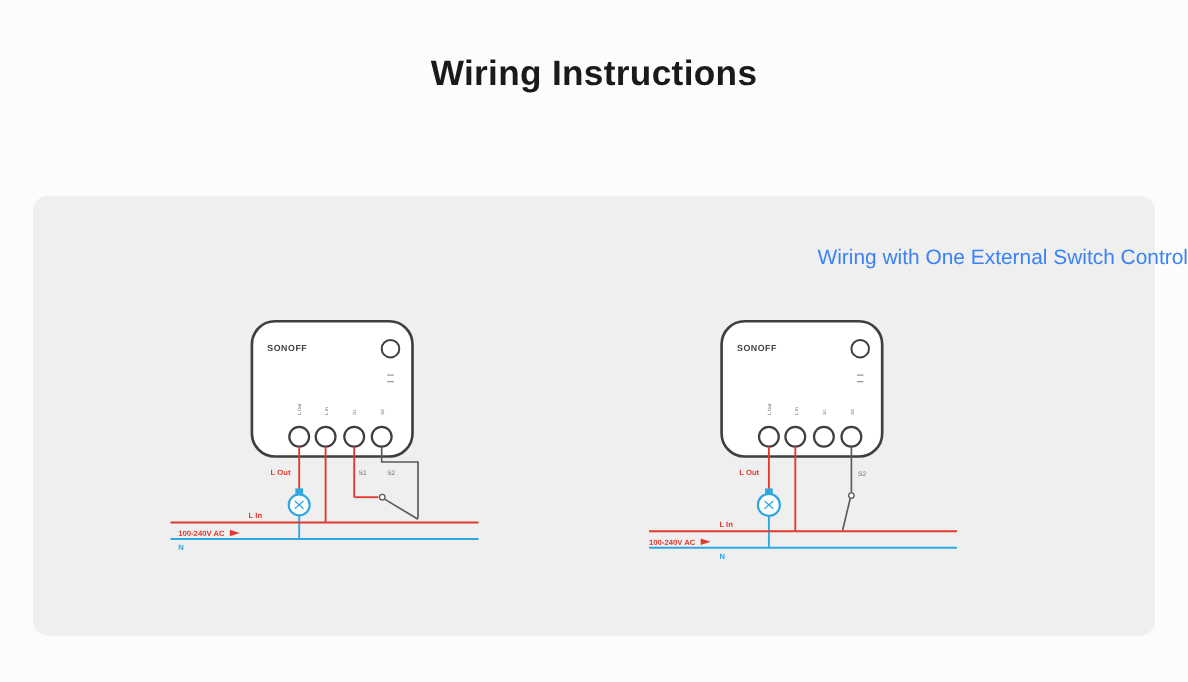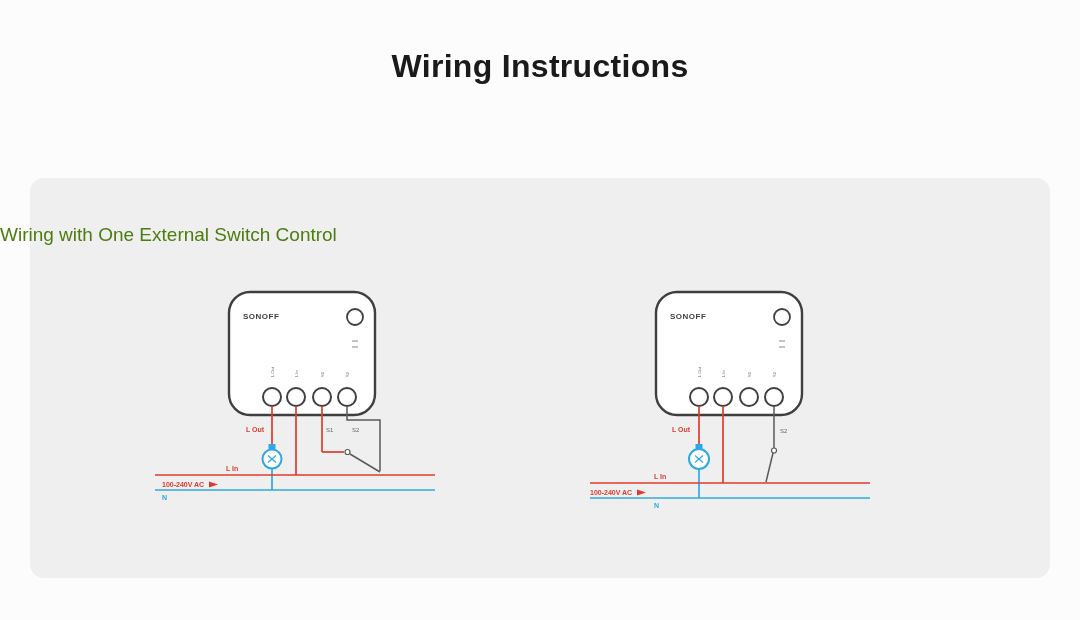--- a/index.html
+++ b/index.html
@@ -19,21 +19,21 @@
     position:absolute;top:48px;left:0;width:100%;
     text-align:center;font-size:32px;font-weight:800;
     color:#1a1a1a;letter-spacing:.3px;
   }
   .card{
     position:absolute;left:30px;top:178px;width:1020px;height:400px;
     background:#efefef;border-radius:14px;
   }
   .subtitle{
     position:absolute;top:224px;left:0;width:100%;
-    text-align:left;font-size:19px;color:#4d7c0f;
+    text-align:right;font-size:19px;color:#3b82f6;
   }
   svg.overlay{position:absolute;left:0;top:0;display:block}
   svg text{font-family:"Liberation Sans",sans-serif}
 
   .dev-body{fill:#fff;stroke:var(--ink);stroke-width:2.4}
   .dev-btn{fill:none;stroke:var(--ink);stroke-width:1.8}
   .brand{fill:var(--ink);font-size:8px;font-weight:700;letter-spacing:.5px}
   .mark{stroke:#8a8a8a;stroke-width:1}
   .term-label{fill:#6a6a6a;font-size:4.2px}
   .term-hole{fill:#fff;stroke:var(--ink);stroke-width:2}

